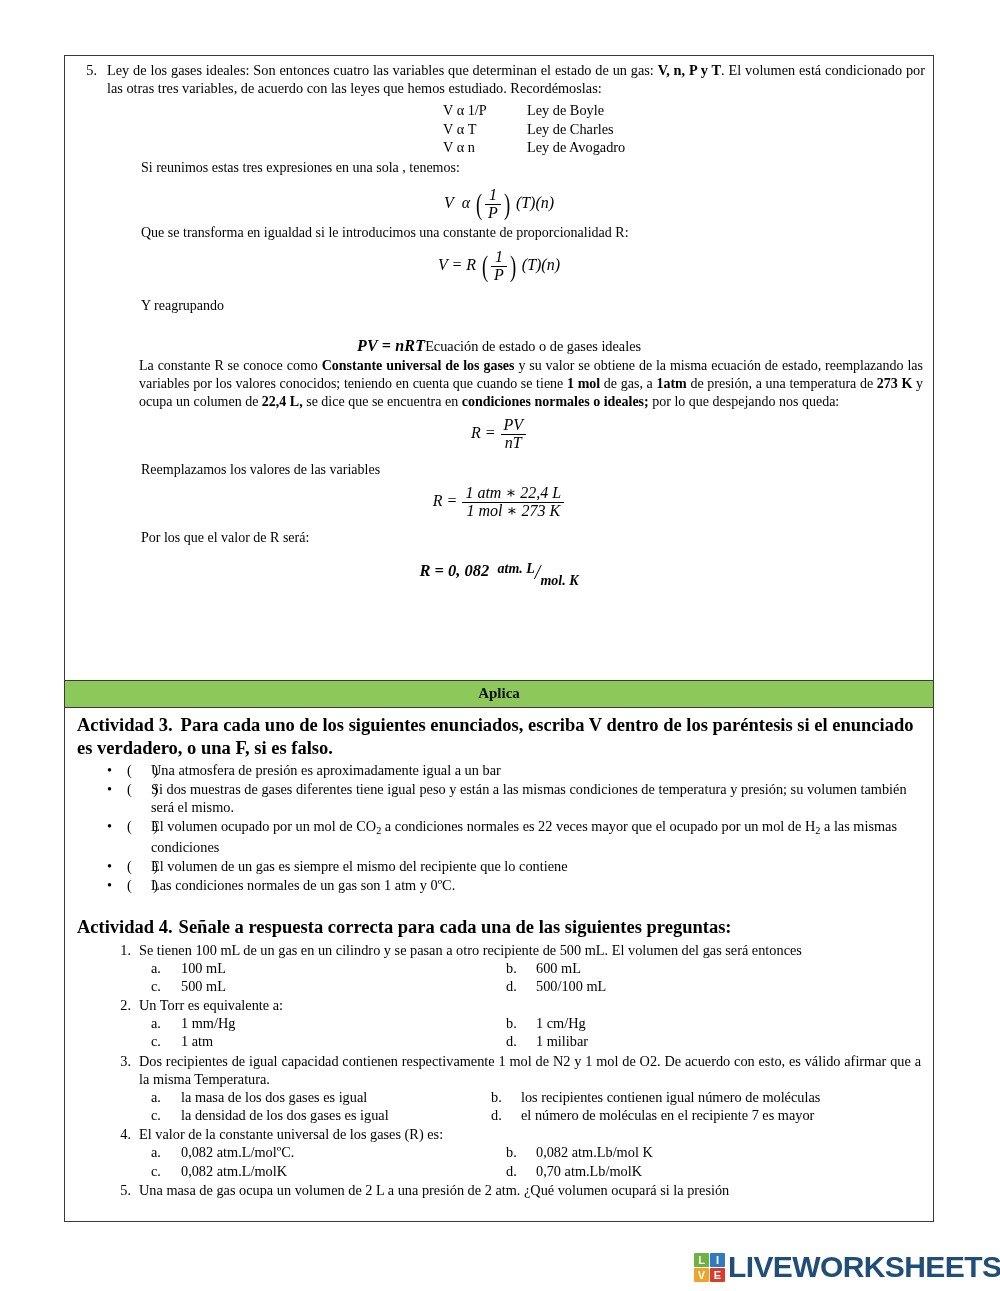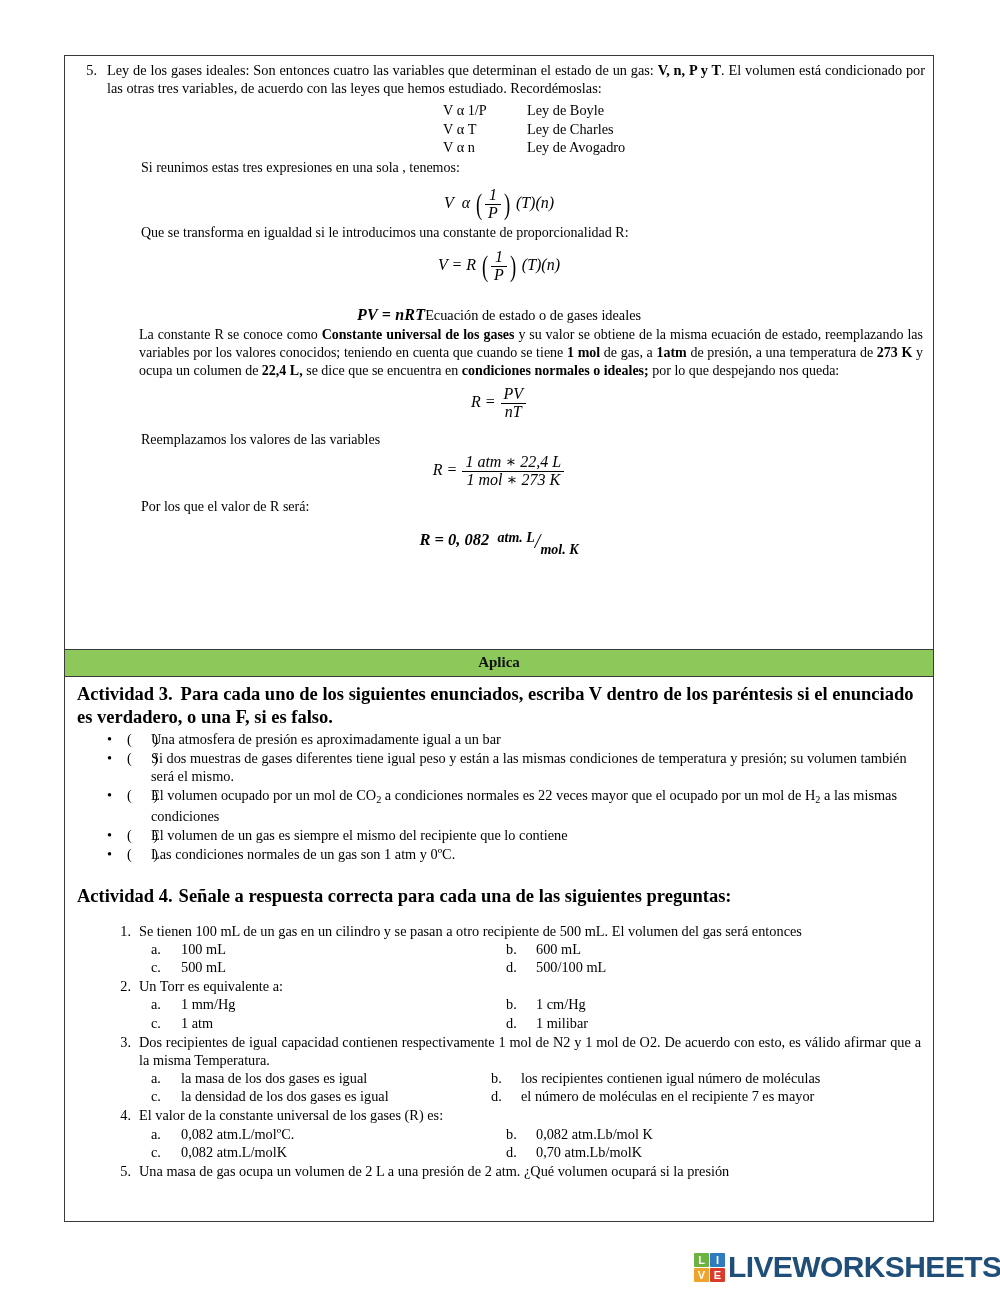--- a/index.html
+++ b/index.html
@@ -194,21 +194,21 @@
     left: 54px;
     top: 0;
     white-space: pre;
   }
   sub { font-size: 0.72em; vertical-align: -0.28em; }
 
   .act4-heading {
     font-weight: bold;
     font-size: 18.5px;
     line-height: 1.22;
-    margin: 22px 0 14px 0;
+    margin: 22px 0 2px 0;
     padding-left: 4px;
   }
   .act4-heading .lead { margin-right: 6px; }
 
   ol.q-list {
     list-style: none;
     margin: 0;
     padding: 0;
     counter-reset: q;
   }
@@ -313,20 +313,21 @@
         <span>V</span>&nbsp;
         <span>α</span>&nbsp;<span class="paren">(</span><span class="frac"><span class="top">1</span><span class="bot">P</span></span><span class="paren">)</span>&nbsp;<span>(T)(n)</span>
       </div>
 
       <div class="para">Que se transforma en igualdad si le introducimos una constante de proporcionalidad R:</div>
 
       <div class="math math-2">
         <span>V  = R</span>&nbsp;<span class="paren">(</span><span class="frac"><span class="top">1</span><span class="bot">P</span></span><span class="paren">)</span>&nbsp;<span>(T)(n)</span>
       </div>
 
+      <div class="para" style="margin-top:13px">Y reagrupando</div>
 
       <div class="pv-line">
         <span class="pv-eq">PV = nRT</span><span class="pv-desc">Ecuación de estado o de gases ideales</span>
       </div>
 
       <div class="para flush"><span> La constante R se conoce como </span><b>Constante universal de los gases</b><span> y su valor se obtiene de la misma ecuación de estado, reemplazando las variables por los valores conocidos; teniendo en cuenta que cuando se tiene </span><b>1 mol</b><span> de gas, a </span><b>1atm</b><span> de presión, a una temperatura de </span><b>273 K</b><span> y ocupa un columen de </span><b>22,4 L,</b><span> se dice que se encuentra en </span><b>condiciones normales o ideales;</b><span> por lo que despejando nos queda:</span></div>
 
       <div class="math math-3">
         <span>R =</span>&nbsp;<span class="frac"><span class="top">PV</span><span class="bot">nT</span></span>
       </div>

